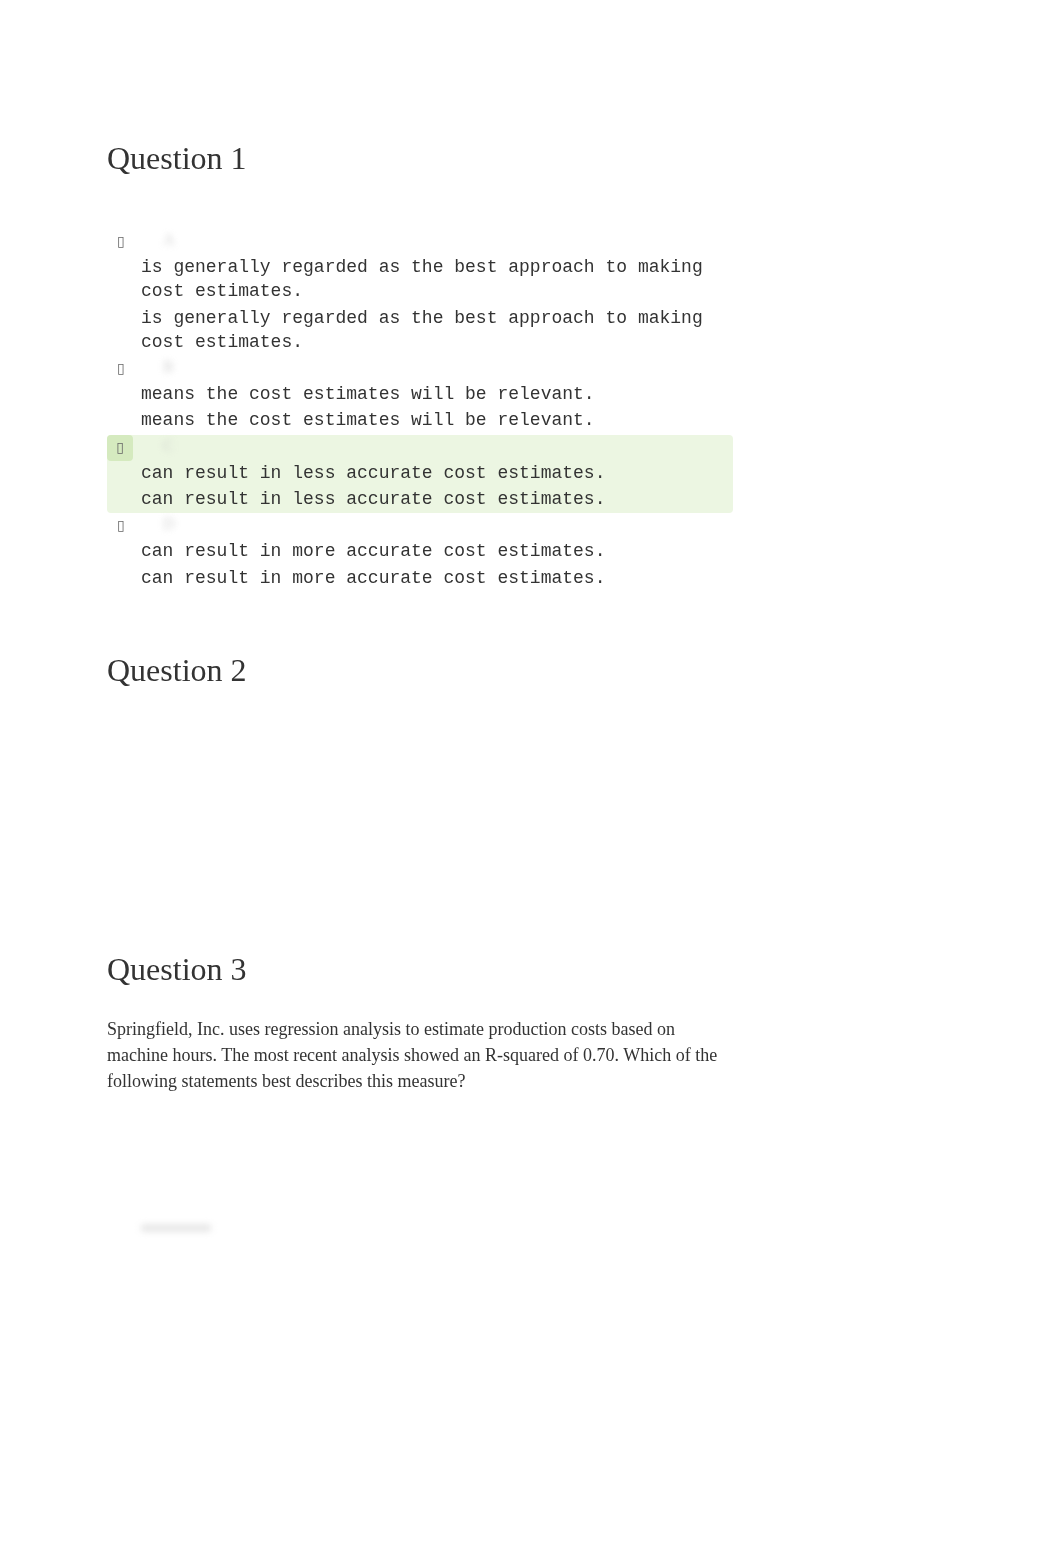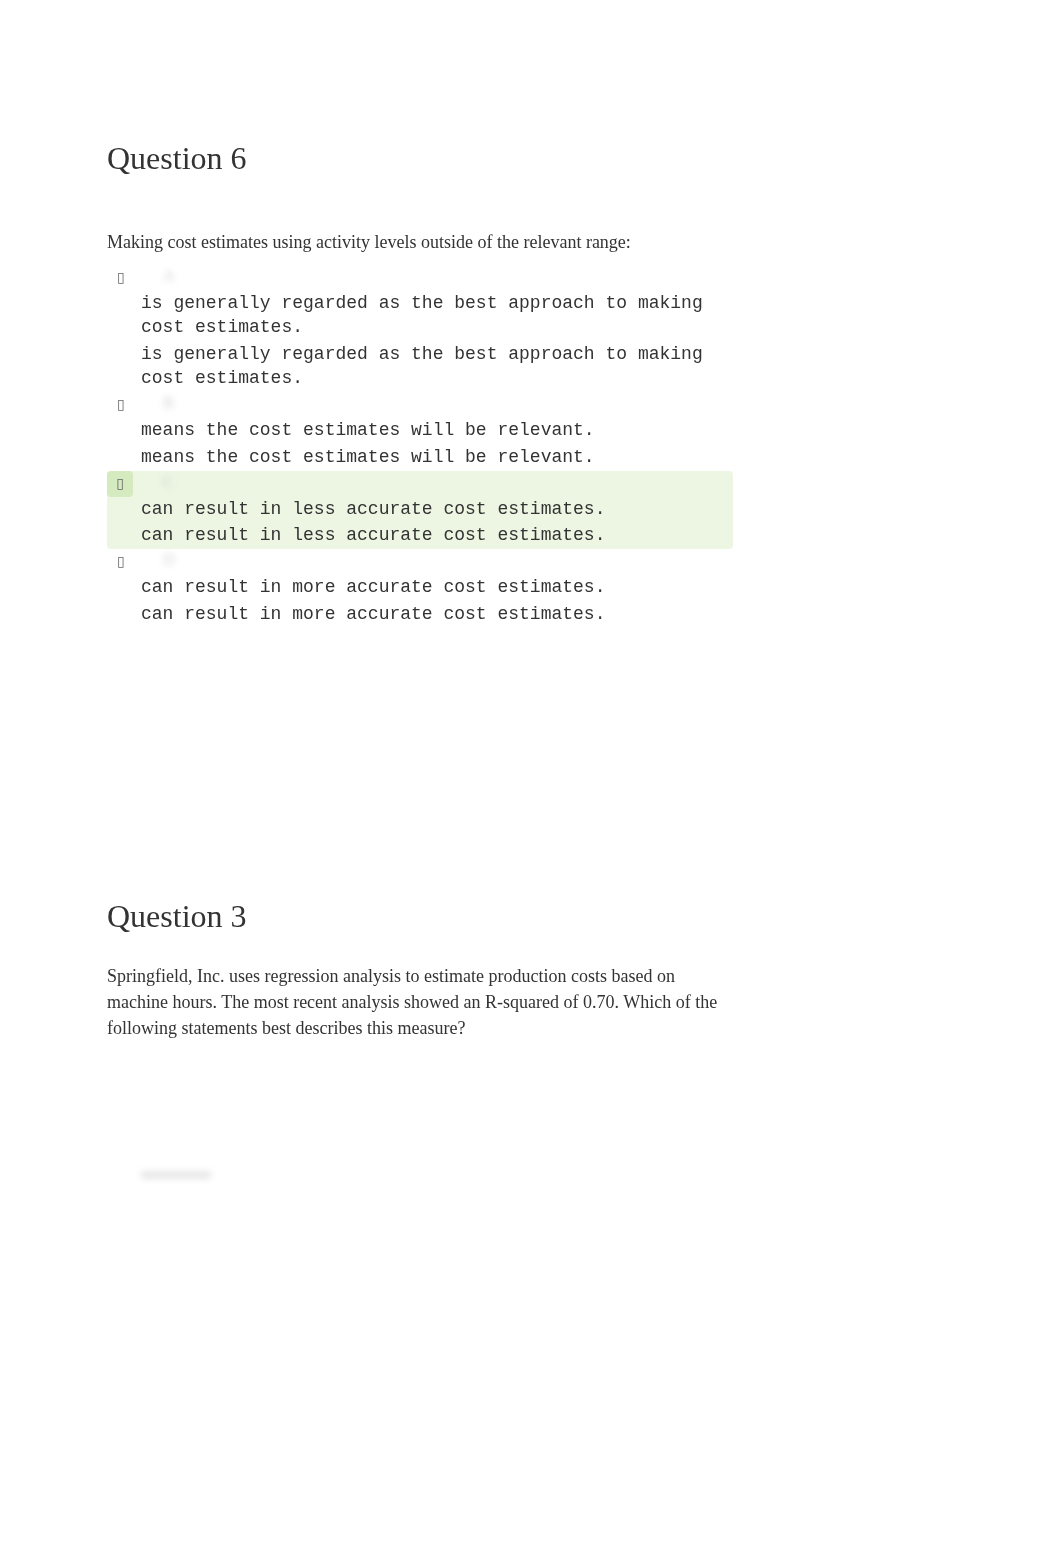--- a/index.html
+++ b/index.html
@@ -100,22 +100,21 @@
     .spacer-q2 {
       height: 150px;
     }
   </style>
 </head>
 <body>
 
 <div class="container">
 
   <div class="question-block">
-    <h2 class="question-title">Question 6</h2>
-    <p class="question-stem">Making cost estimates using activity levels outside of the relevant range:</p>
+    <h2 class="question-title">Question 1</h2>
 
     <ul class="answers">
       <li class="answer">
         <span class="marker">▯</span>
         <div class="answer-inner">
           <span class="letter">A</span>
           <span class="ans-text">is generally regarded as the best approach to making cost estimates.</span>
           <span class="ans-text">is generally regarded as the best approach to making cost estimates.</span>
         </div>
       </li>
@@ -145,20 +144,21 @@
         <div class="answer-inner">
           <span class="letter">D</span>
           <span class="ans-text">can result in more accurate cost estimates.</span>
           <span class="ans-text">can result in more accurate cost estimates.</span>
         </div>
       </li>
     </ul>
   </div>
 
   <div class="question-block">
+    <h2 class="question-title">Question 2</h2>
     <div class="spacer-q2"></div>
   </div>
 
   <div class="question-block">
     <h2 class="question-title" style="margin-bottom:28px;">Question 3</h2>
     <p class="question-stem">Springfield, Inc. uses regression analysis to estimate production costs based on machine hours. The most recent analysis showed an R-squared of 0.70. Which of the following statements best describes this measure?</p>
     <div class="blur-bar"></div>
   </div>
 
 </div>

